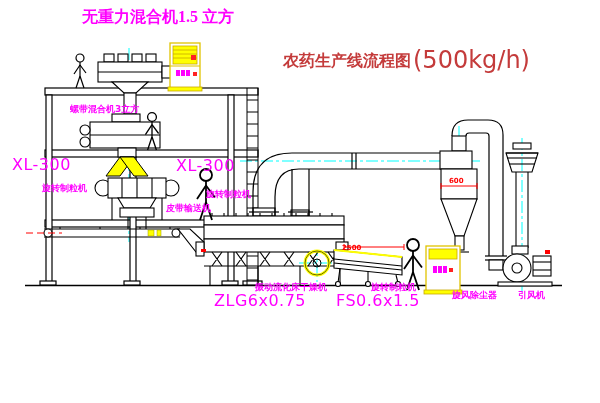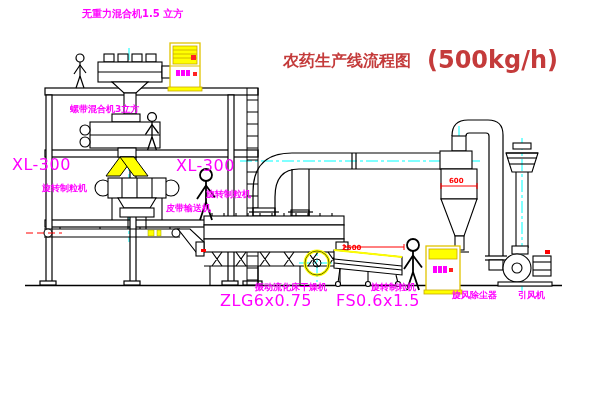--- a/index.html
+++ b/index.html
@@ -1,26 +1,26 @@
 <!DOCTYPE html>
 <html><head>
 <meta charset="utf-8">
 <style>
   html,body{margin:0;padding:0;background:#fff;}
   .stage{position:relative;width:600px;height:403px;background:#ffffff;overflow:hidden;
          font-family:"DejaVu Sans",sans-serif;}
   .stage svg{position:absolute;left:0;top:0;}
   .lbl{position:absolute;color:#ff00ff;white-space:nowrap;line-height:1;}
   .s{font-size:9px;font-weight:bold;padding-left:28px;}
-  .s10{font-size:10px;font-weight:bold;}
+  .s10{font-size:16px;font-weight:bold;font-family:Liberation Serif, serif;}
   .m{font-size:16px;font-weight:normal;letter-spacing:0.5px;}
   .dim{position:absolute;color:#ff0000;font-size:7px;font-weight:bold;white-space:nowrap;}
   .title{position:absolute;left:283px;top:46px;color:#c43b3b;display:flex;align-items:flex-start;white-space:nowrap;}
   .title .cn{font-size:16px;font-weight:bold;padding-top:5px;}
-  .title .cap{font-size:24px;font-weight:bold;margin-left:16px;text-align:center;}
+  .title .cap{font-size:24px;font-weight:normal;margin-left:2px;text-align:center;}
 </style>
 </head>
 <body>
 
 <div class="stage">
 
   <svg width="600" height="403" viewBox="0 0 600 403">
     <defs>
       <g id="person" stroke="#000" fill="none" stroke-width="1.2">
         <circle cx="0" cy="-30" r="4"></circle>
@@ -243,21 +243,21 @@
   </div>
 
   <div class="lbl s10" style="left:82px;top:9px">无重力混合机1.5 立方</div>
   <div class="lbl s" style="left:42px;top:105px">螺带混合机3立方</div>
   <div class="lbl m" style="left:12px;top:157px">XL-300</div>
   <div class="lbl s" style="left:14px;top:184px">旋转制粒机</div>
   <div class="lbl m" style="left:176px;top:158px">XL-300</div>
   <div class="lbl s" style="left:178px;top:190px">旋转制粒机</div>
   <div class="lbl s" style="left:138px;top:204px">皮带输送机</div>
   <div class="lbl s" style="left:227px;top:283px">振动流化床干燥机</div>
-  <div class="lbl m" style="left:220px;top:293px">ZLG6x0.75</div>
+  <div class="lbl m" style="left:214px;top:293px">ZLG6x0.75</div>
   <div class="lbl s" style="left:343px;top:283px">旋转制粒机</div>
   <div class="lbl m" style="left:336px;top:293px">FS0.6x1.5</div>
   <div class="lbl s" style="left:424px;top:291px">旋风除尘器</div>
   <div class="lbl s" style="left:490px;top:291px">引风机</div>
 
   <div class="dim" style="left:449px;top:177px">600</div>
   <div class="dim" style="left:342px;top:244px">2500</div>
 
 </div>
 

